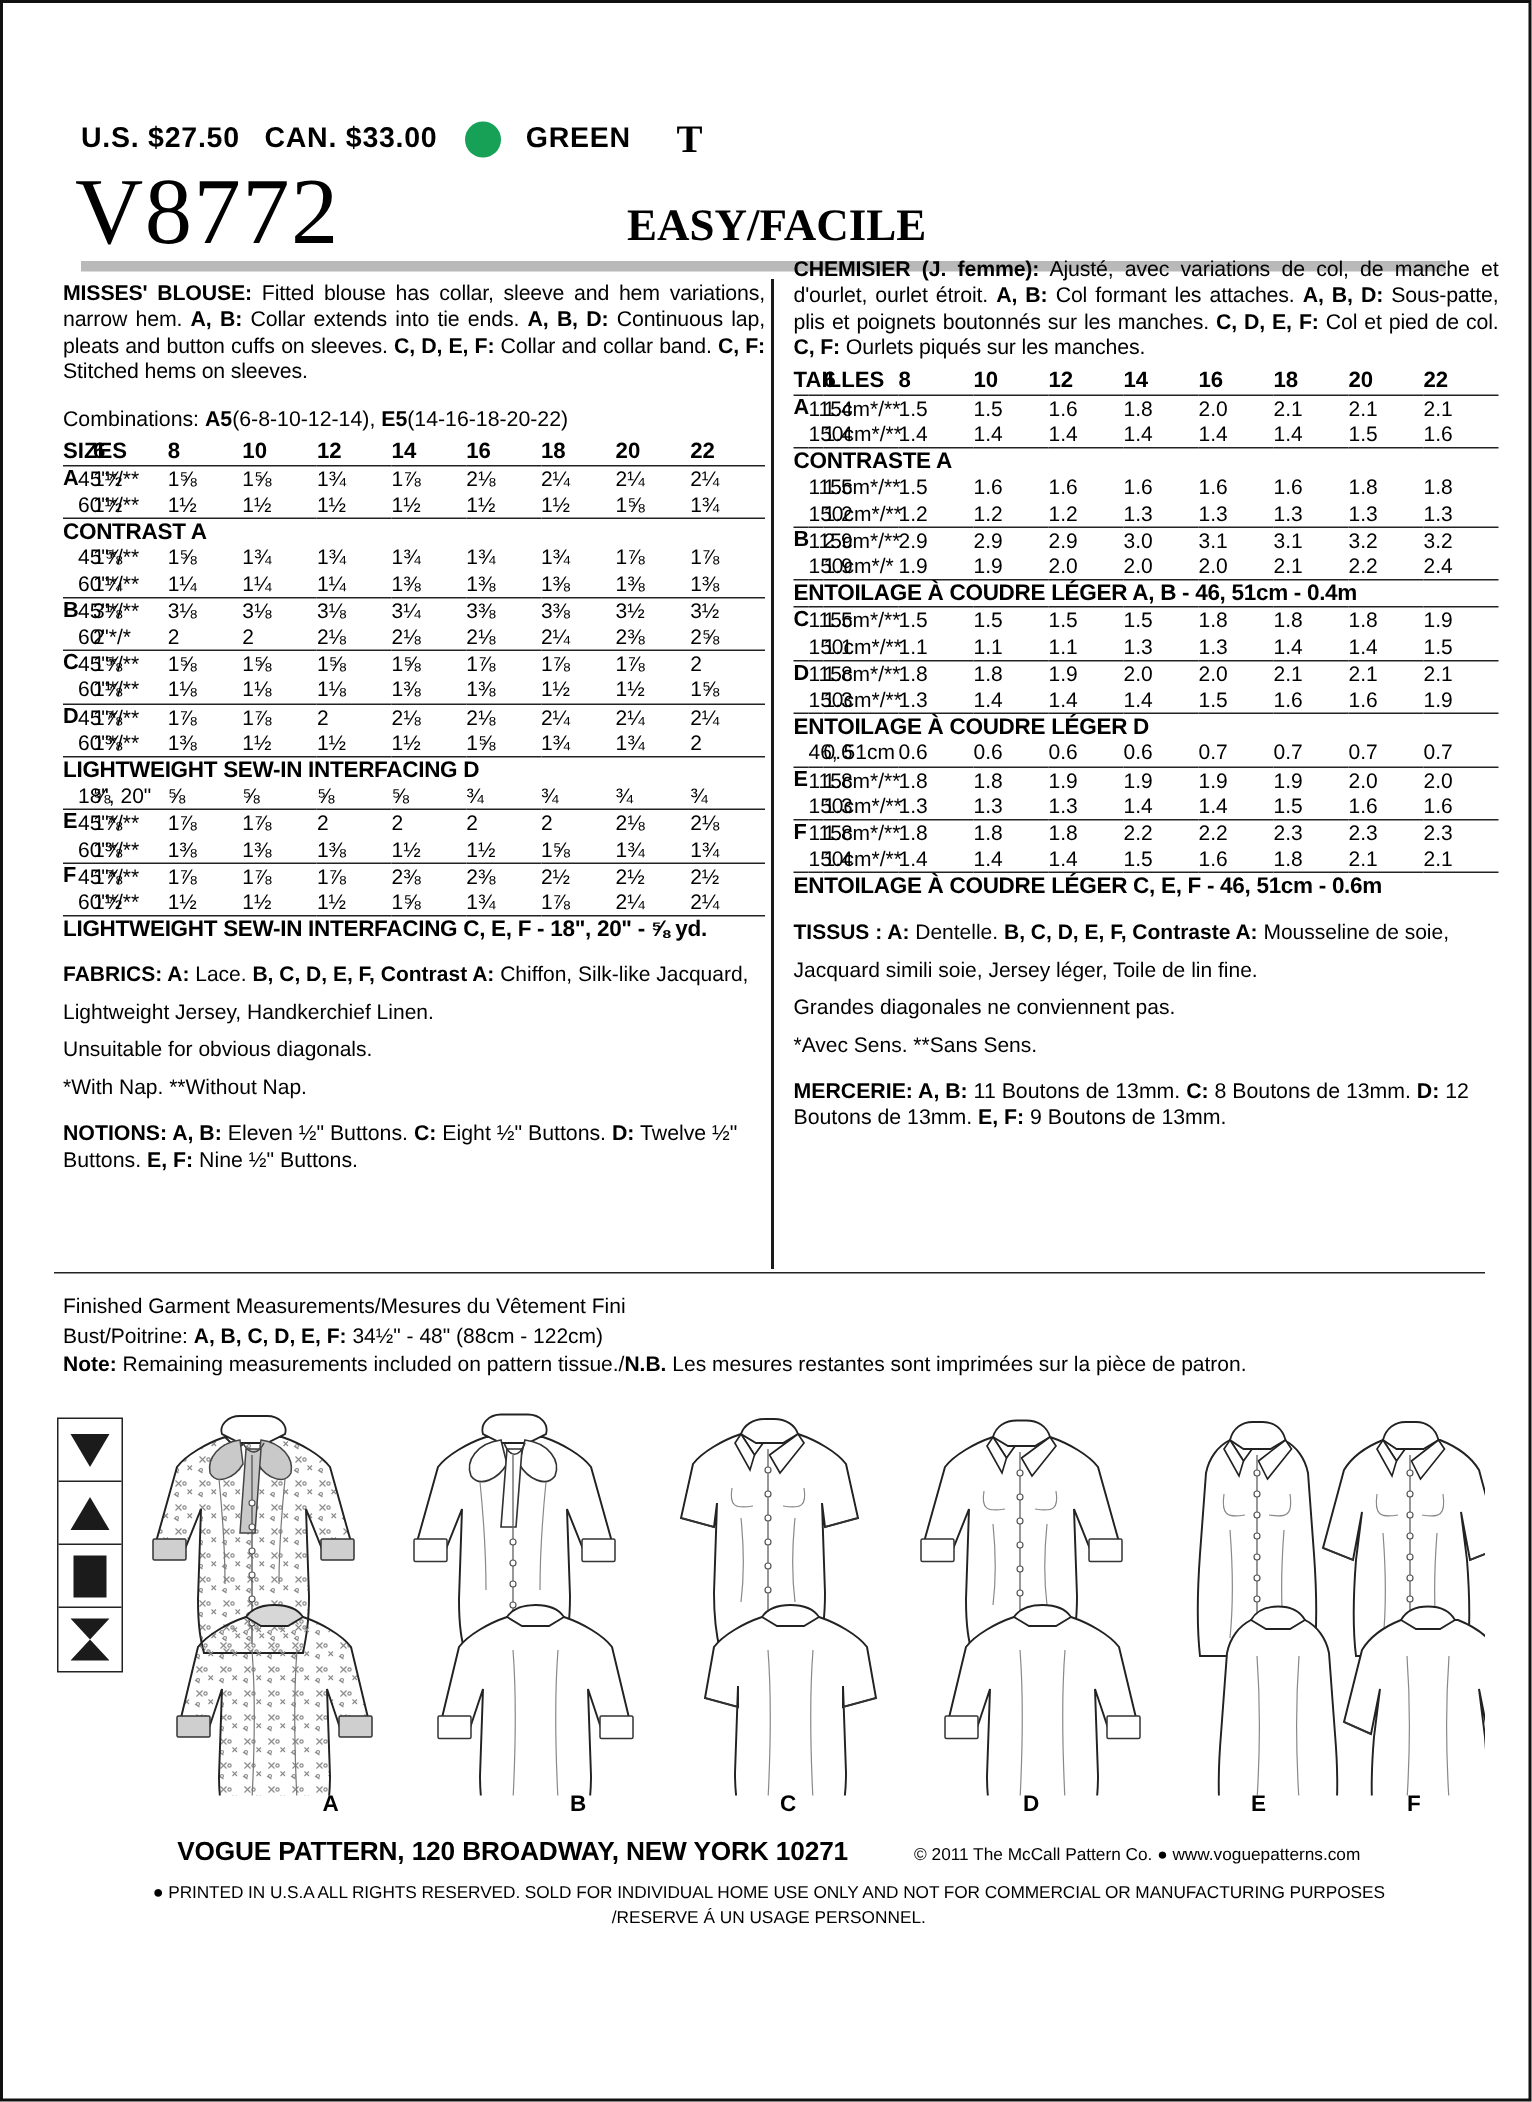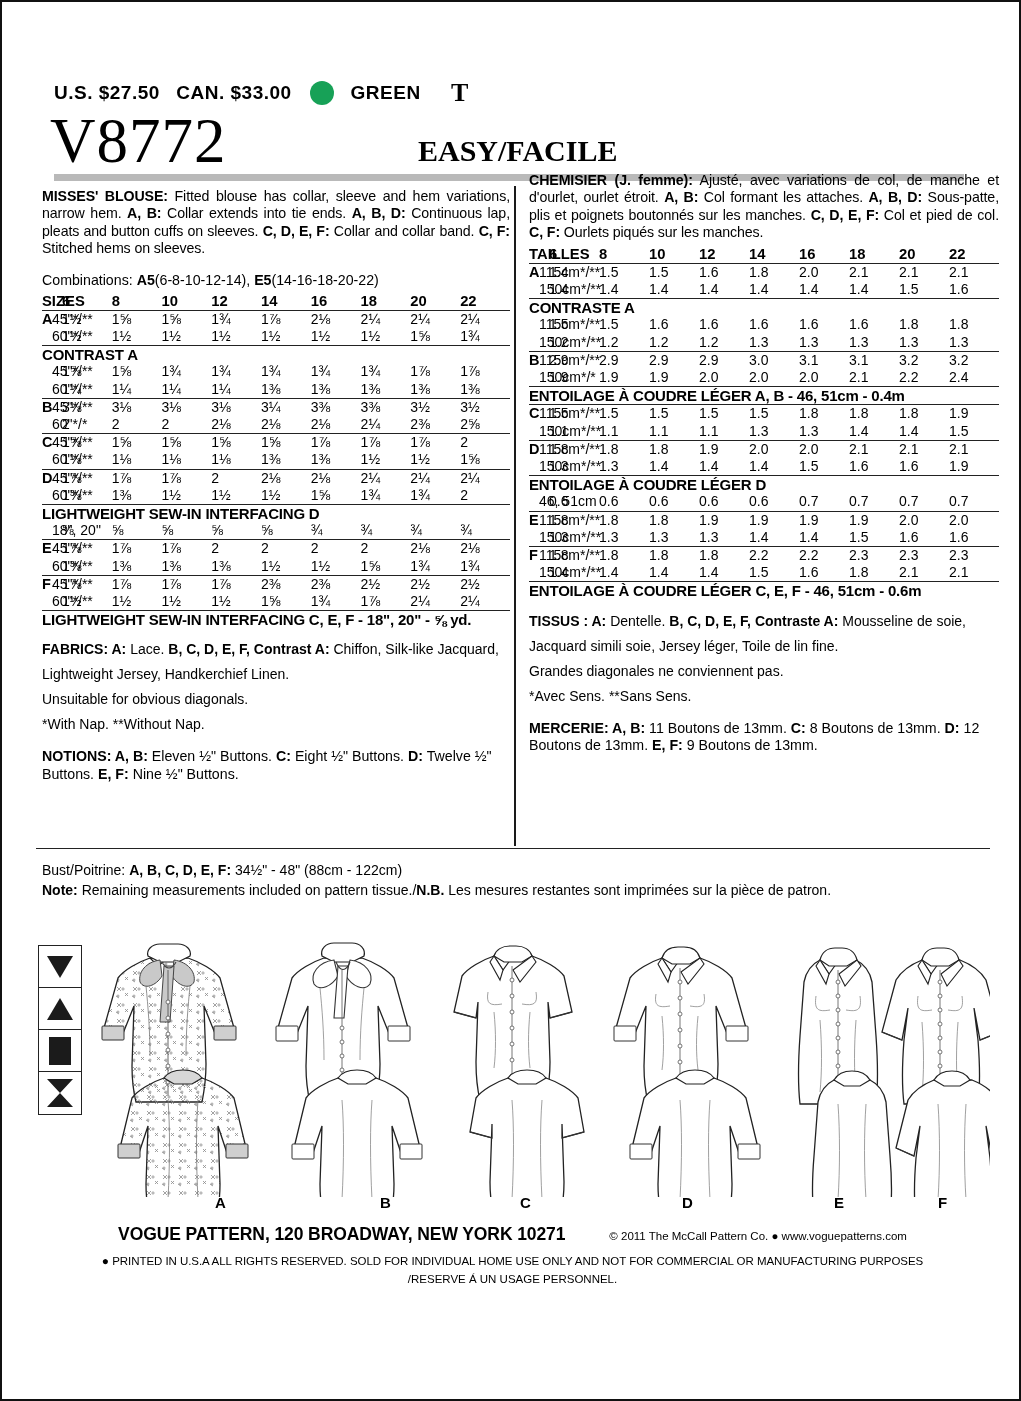--- a/index.html
+++ b/index.html
@@ -599,20 +599,21 @@
             <td colspan="11">ENTOILAGE À COUDRE LÉGER C, E, F - 46, 51cm - 0.6m</td>
           </tr>
         </tbody>
     </table>
     <div class="fabrics"><b>TISSUS : A:</b> Dentelle. <b>B, C, D, E, F, Contraste A:</b> Mousseline de soie, Jacquard simili soie, Jersey léger, Toile de lin fine.<br>Grandes diagonales ne conviennent pas.<br>*Avec Sens. **Sans Sens.</div>
     <div class="notions"><b>MERCERIE: A, B:</b> 11 Boutons de 13mm. <b>C:</b> 8 Boutons de 13mm. <b>D:</b> 12 Boutons de 13mm. <b>E, F:</b> 9 Boutons de 13mm.</div>
   </div>
 
   <div class="fgbox">
     <div class="fgtxt">
+      <div>Finished Garment Measurements/Mesures du Vêtement Fini</div>
       <div>Bust/Poitrine: <b>A, B, C, D, E, F:</b> 34½" - 48" (88cm - 122cm)</div>
       <div><b>Note:</b> Remaining measurements included on pattern tissue./<b>N.B.</b> Les mesures restantes sont imprimées sur la pièce de patron.</div>
     </div>
   </div>
 
   <div class="legend">
     <div class="cell">
       <span class="sym-dn"></span>
     </div>
     <div class="cell">

